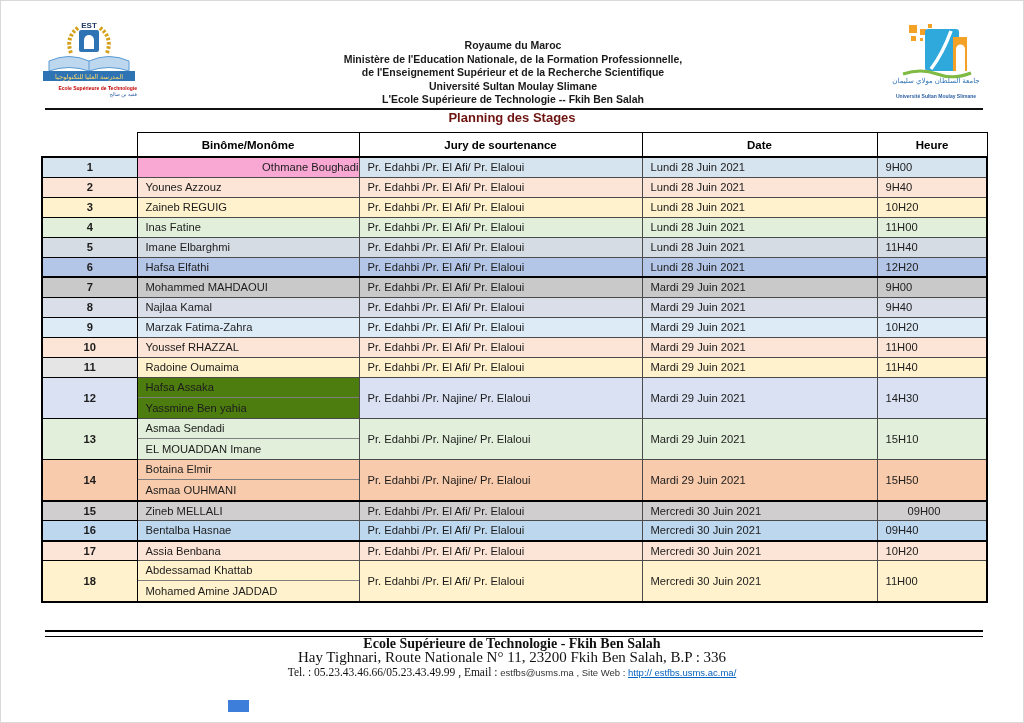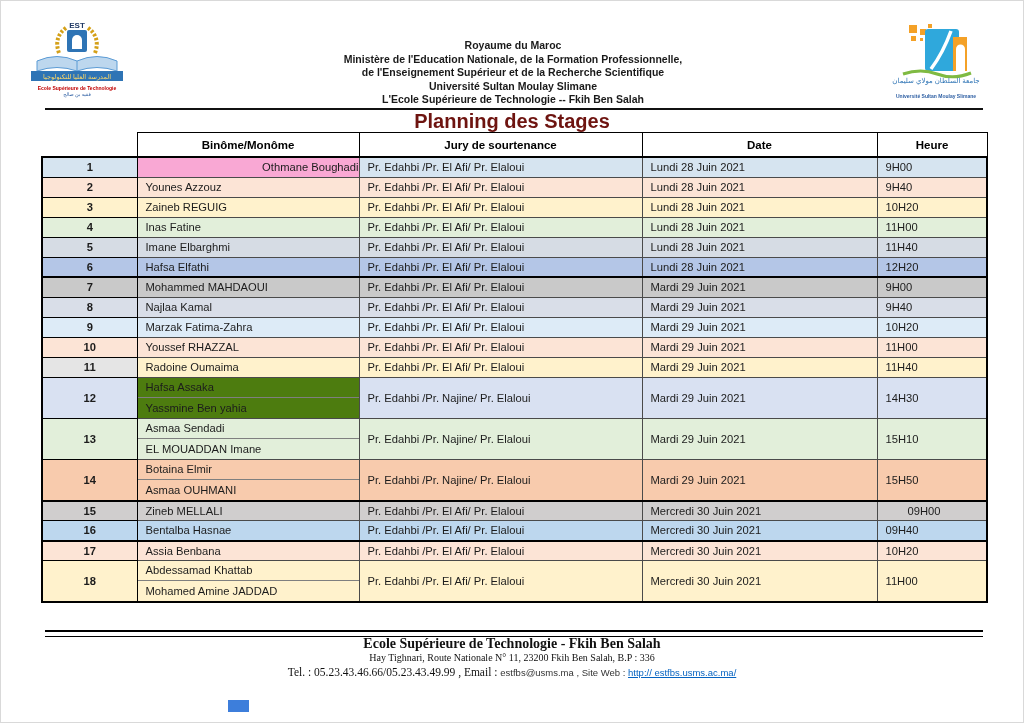--- a/index.html
+++ b/index.html
@@ -1,28 +1,28 @@
 <!DOCTYPE html>
 <html><head>
 <meta charset="utf-8">
 <style>
   html,body{margin:0;padding:0;background:#fff;}
   .page{position:relative;width:1024px;height:723px;background:#fff;overflow:hidden;
         font-family:"Liberation Sans",sans-serif;border:1px solid #d9d9d9;box-sizing:border-box;}
   
   .hdr-center{position:absolute;left:262px;top:38px;width:500px;text-align:center;
               font-weight:bold;color:#1a1a1a;font-size:10.5px;line-height:13.5px;}
-  .logo-left{position:absolute;left:28px;top:18px;width:96px;text-align:center;}
+  .logo-left{position:absolute;left:40px;top:18px;width:96px;text-align:right;}
   .logo-left .cap1{font-size:5px;color:#c00000;font-weight:bold;line-height:6px;}
   .logo-left .cap2{font-size:5px;color:#2e5fa3;line-height:6px;}
   .logo-right{position:absolute;left:886px;top:22px;width:98px;text-align:center;}
   .logo-right .cap{font-size:5px;color:#2e5fa3;font-weight:bold;line-height:6px;}
   .title-rule{position:absolute;left:44px;right:40px;top:107px;height:2px;background:#111;}
   .page-title{position:absolute;left:0;right:0;top:109px;text-align:center;
-              font-size:20px;font-weight:bold;color:#6e1410;}
+              font-size:13px;font-weight:bold;color:#6e1410;}
   
   table.plan{position:absolute;left:40px;top:131px;border-collapse:collapse;table-layout:fixed;}
   table.plan col.c-num{width:95px}  table.plan col.c-name{width:222px}
   table.plan col.c-jury{width:283px} table.plan col.c-date{width:235px}
   table.plan col.c-heure{width:110px}
   table.plan th{border:1.5px solid #000;border-bottom-width:2px;background:#fff;
                 font-size:11.5px;font-weight:bold;color:#000;height:23px;padding:0;}
   table.plan th.corner{border:none;background:transparent;}
   table.plan td{border:1px solid #4a4a4a;font-size:11.2px;color:#1c1c1c;
                 padding:0 2px 0 8px;vertical-align:middle;overflow:hidden;white-space:nowrap;}
@@ -36,21 +36,21 @@
   table.plan td.names{padding:0;}
   table.plan td.names .line{height:20px;line-height:20px;padding-left:8px;}
   table.plan td.names .line.sep{border-bottom:1px solid #7f7f7f;height:19px;line-height:19px;}
   table.plan td.names .solo{padding-left:8px;}
   
   .foot-rule{position:absolute;left:44px;right:40px;top:629px;height:4px;
              border-top:2.5px solid #000;border-bottom:1px solid #000;}
   .footer{position:absolute;left:0;right:0;top:636px;text-align:center;
           font-family:"Liberation Serif",serif;color:#111;}
   .footer .f1{font-size:14px;font-weight:bold;line-height:14px;}
-  .footer .f2{font-size:10px;line-height:13.5px;}
+  .footer .f2{font-size:15px;line-height:13.5px;}
   .footer .f3{font-size:11.5px;line-height:14px;}
   .footer .mail{font-family:"Liberation Sans",sans-serif;font-size:9.5px;color:#333;}
   .footer a{color:#0563c1;text-decoration:underline;font-family:"Liberation Sans",sans-serif;font-size:9.5px;}
   .blue-marker{position:absolute;left:227px;top:699px;width:21px;height:12px;background:#3d7edb;}
 </style>
 </head>
 <body>
 
 <div class="page">
 

